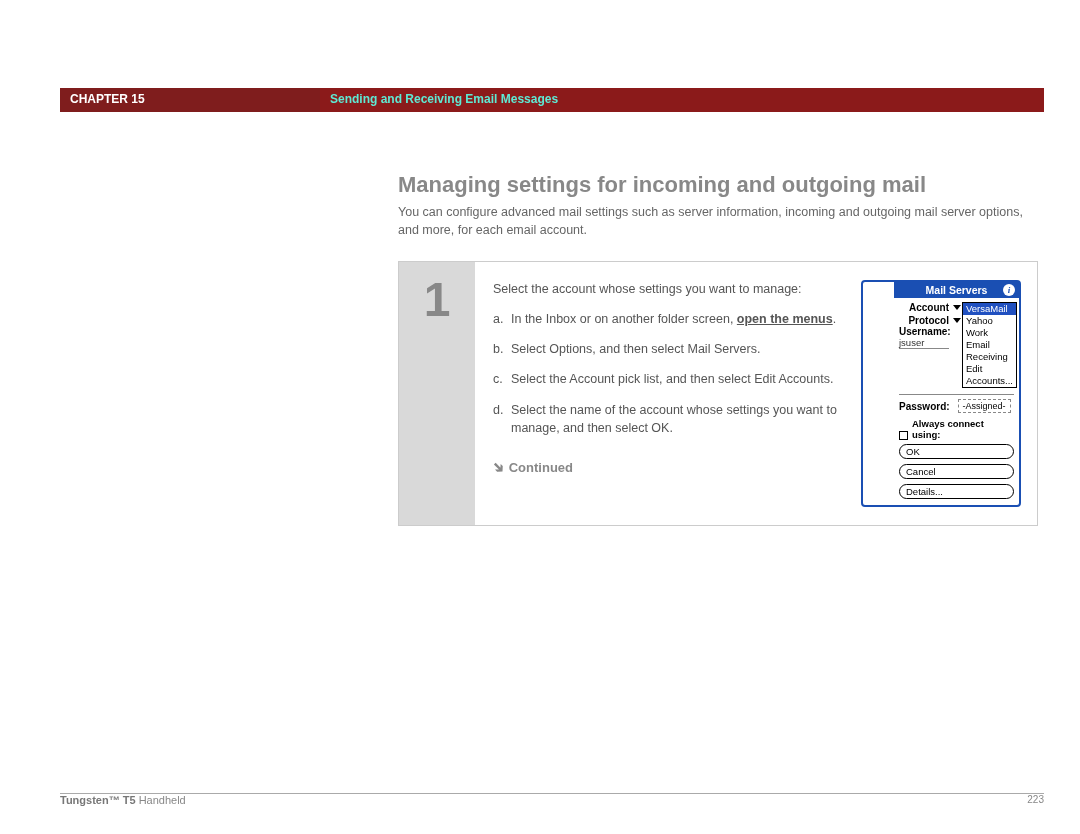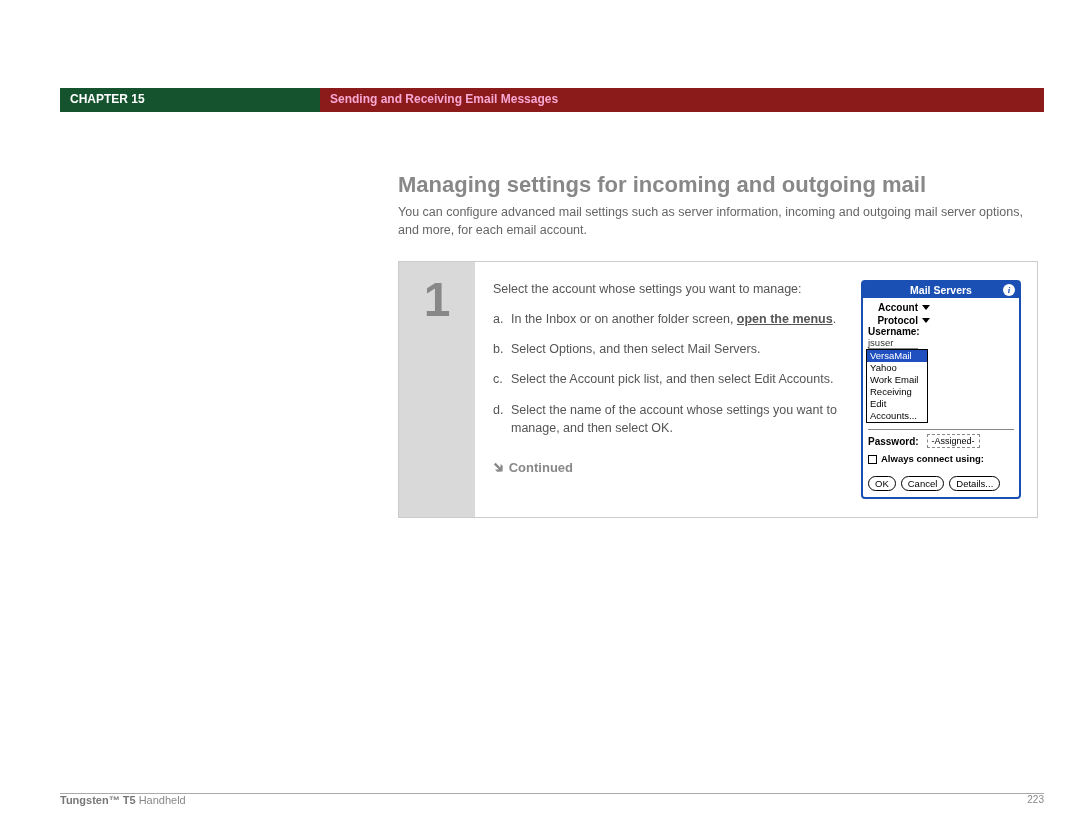--- a/index.html
+++ b/index.html
@@ -17,30 +17,30 @@
     right: 36px;
     top: 88px;
   }
   .header-bar {
     display: flex;
     align-items: stretch;
     height: 24px;
     width: 100%;
   }
   .chapter-block {
-    background: #14532d;
+    background: #7f1d1d;
     color: #fff;
     font-weight: bold;
     font-size: 12px;
     padding: 4px 10px 4px 10px;
     width: 260px;
   }
   .chapter-title-block {
     background: #8b1a1a;
-    color: #f9a8d4;
+    color: #5eead4;
     font-weight: bold;
     font-size: 12px;
     padding: 4px 10px;
     flex: 1;
   }
   .content {
     margin-left: 338px;
     margin-top: 60px;
   }
   h2.section-title {
@@ -119,20 +119,21 @@
   .palm-shot {
     width: 160px;
     flex-shrink: 0;
   }
   .palm-window {
     border: 2px solid #1a4fb3;
     border-radius: 4px;
     background: #fff;
     font-family: Arial, sans-serif;
     font-size: 10px;
+    padding-left: 31px;
   }
   .palm-titlebar {
     background: #1a4fb3;
     color: #fff;
     text-align: center;
     font-weight: bold;
     padding: 2px 0;
     position: relative;
     font-size: 10.5px;
   }
@@ -235,21 +236,22 @@
   }
   .palm-checkbox {
     width: 9px;
     height: 9px;
     border: 1px solid #000;
     flex-shrink: 0;
   }
   .palm-buttons {
     display: flex;
     gap: 5px;
-    margin-top: 12px;
+    margin-top: 4px;
+    flex-direction: column;
   }
   .palm-btn {
     border: 1px solid #000;
     border-radius: 8px;
     font-size: 9.5px;
     padding: 0 6px;
     line-height: 13px;
     background: #fff;
   }
   
@@ -312,21 +314,21 @@
           </div>
         </div>
 
         <div class="palm-shot">
           <div class="palm-window">
             <div class="palm-titlebar">
               <span>Mail Servers</span>
               <span class="palm-info-icon">i</span>
             </div>
             <div class="palm-body">
-              <div style="display:flex;flex-direction:column;">
+              <div style="display:flex;">
                 <div style="flex-shrink:0;">
                   <div class="palm-row">
                     <span class="palm-label">Account</span>
                     <span class="palm-drop"></span>
                   </div>
                   <div class="palm-row">
                     <span class="palm-label">Protocol</span>
                     <span class="palm-drop"></span>
                   </div>
                   <div class="palm-username-row">

